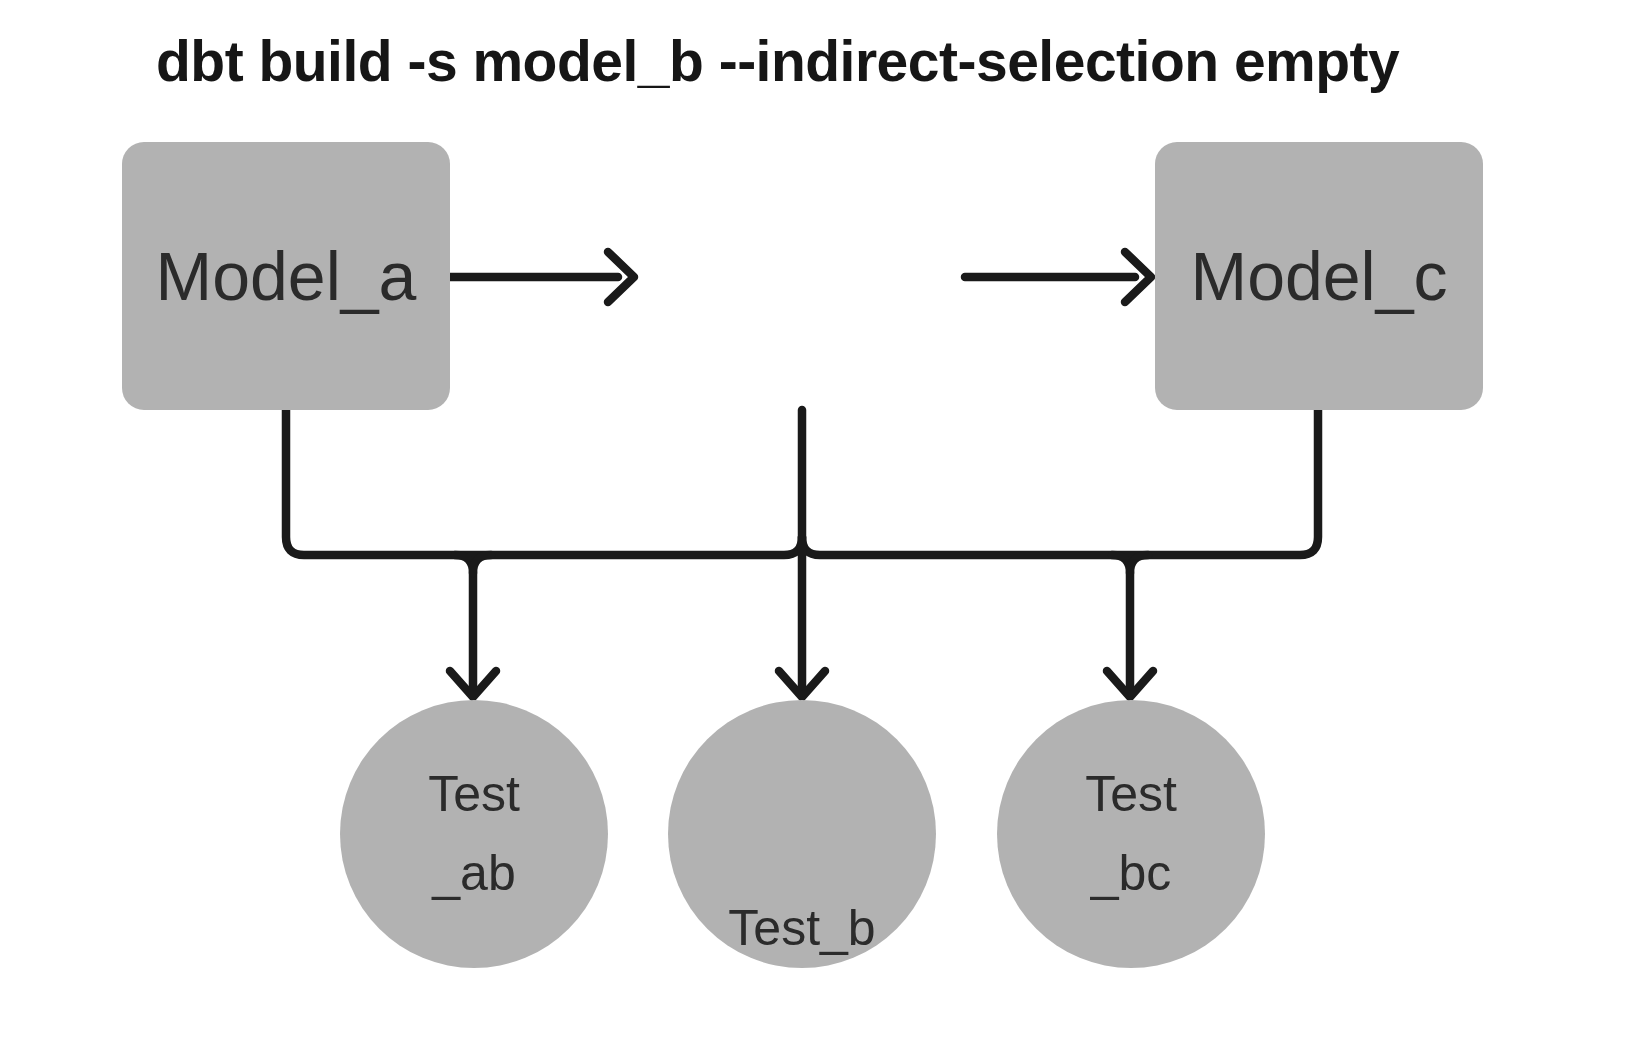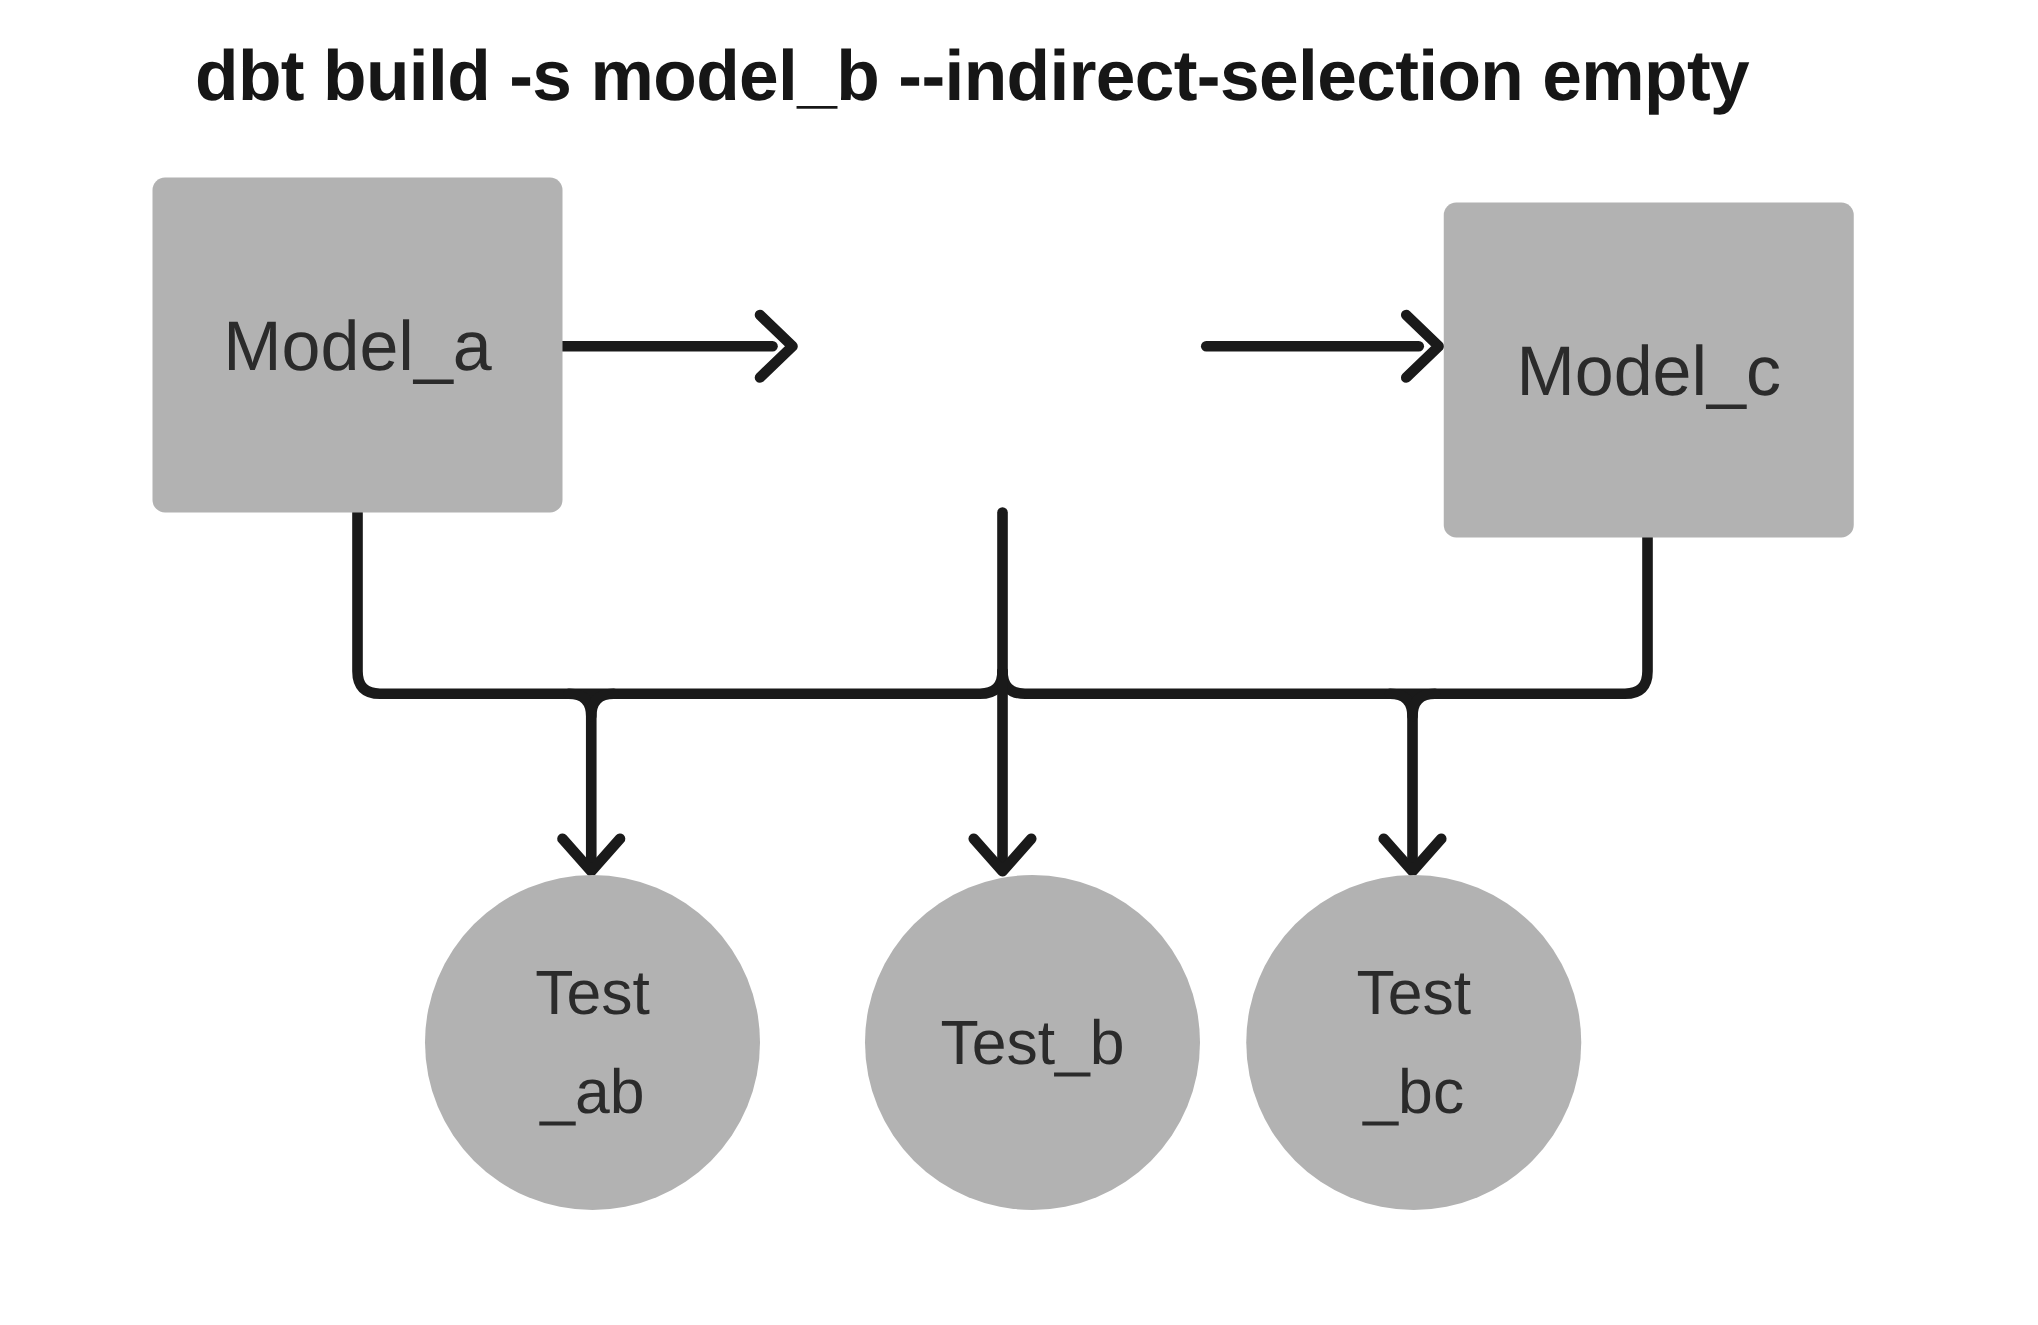--- a/index.html
+++ b/index.html
@@ -37,53 +37,53 @@
     stroke: var(--edge, #1a1a1a);
     stroke-width: 8.5px;
     stroke-linecap: round;
     stroke-linejoin: round;
   }
   .model-box {
     position: absolute;
     top: 142px;
     width: 328px;
     height: 268px;
-    border-radius: 10px;
+    border-radius: 22px;
     background: var(--node, #b2b2b2);
     display: flex;
     align-items: center;
     justify-content: center;
-    font-size: 56px;
+    font-size: 68px;
     color: var(--node_text, #2b2b2b);
   }
   .model-box.selected {
     background: var(--selected, #4495ec);
     color: var(--selected_text, #ffffff);
   }
   .model-a { left: 122px; }
   .model-b { left: 638px; }
-  .model-c { left: 1155px; margin-top: 20px; }
+  .model-c { left: 1155px; }
   .test-circle {
     position: absolute;
     top: 700px;
     width: 268px;
     height: 268px;
     border-radius: 50%;
     background: var(--node, #b2b2b2);
     display: flex;
     flex-direction: column;
     align-items: center;
     justify-content: center;
     text-align: center;
     font-size: 50px;
     line-height: 79px;
     color: var(--node_text, #2b2b2b);
   }
   .test-ab { left: 340px; }
-  .test-b  { left: 692px; }
+  .test-b  { left: 668px; justify-content: flex-end; }
   .test-bc { left: 997px; }
 </style>
 </head>
 <body>
 
 <div class="stage">
 
   <div class="title">dbt build -s model_b --indirect-selection empty</div>
 
   <svg class="edges-layer" viewBox="0 0 1630 1060">

